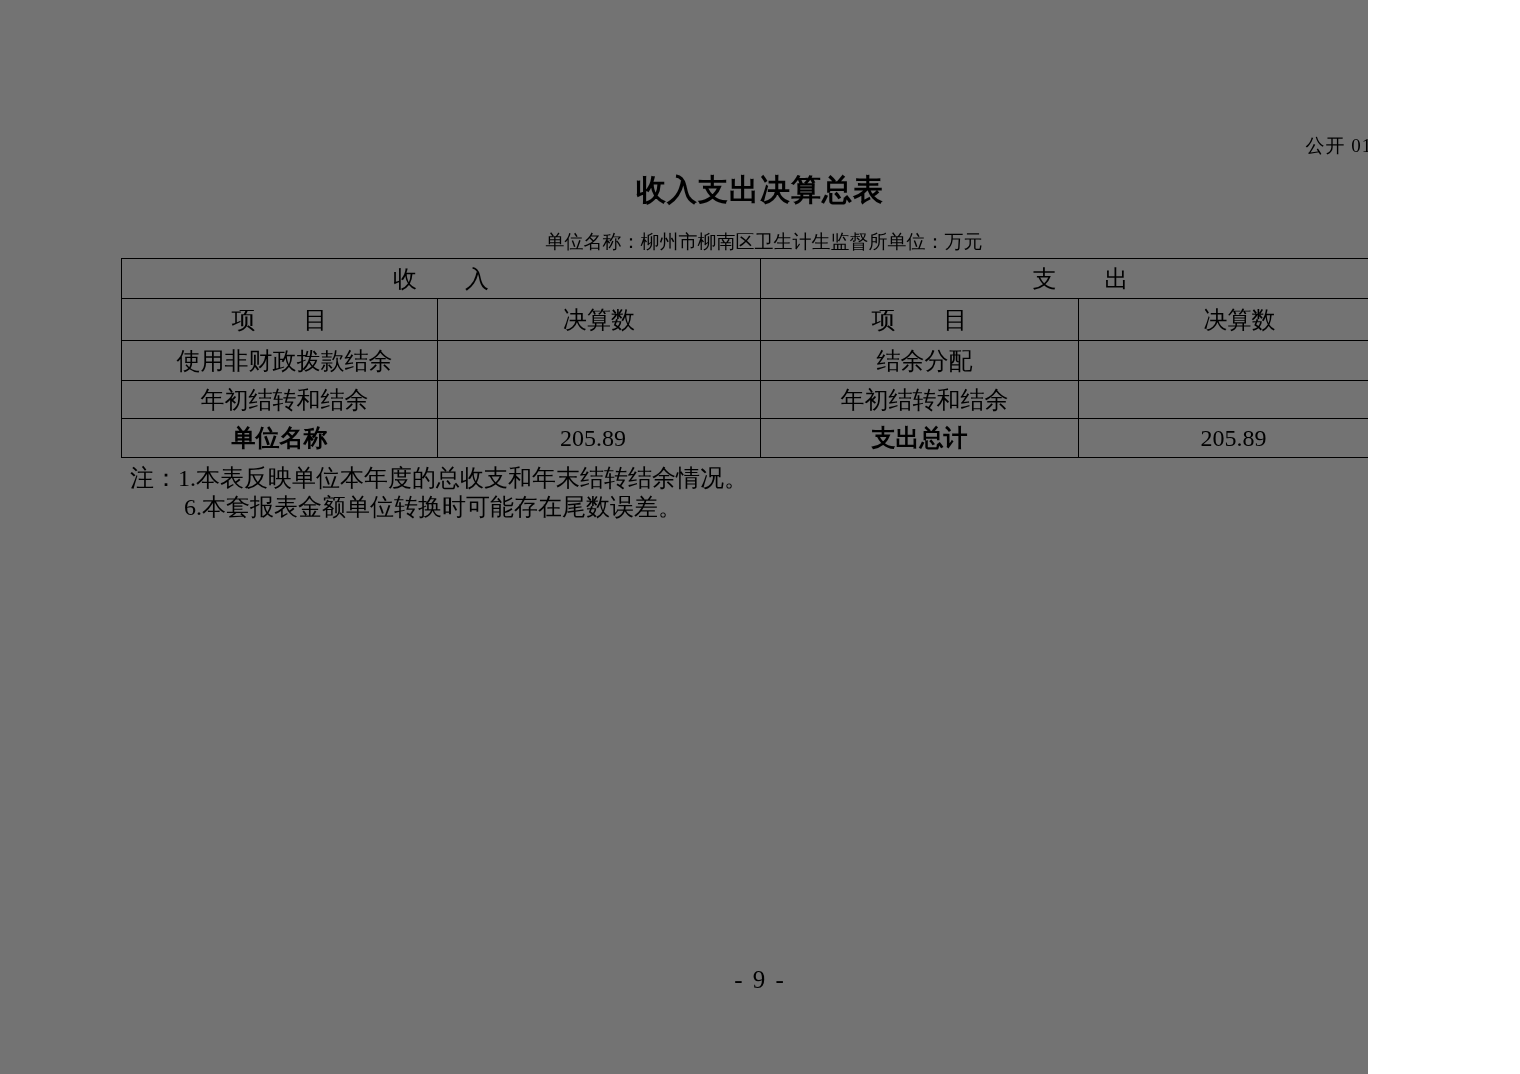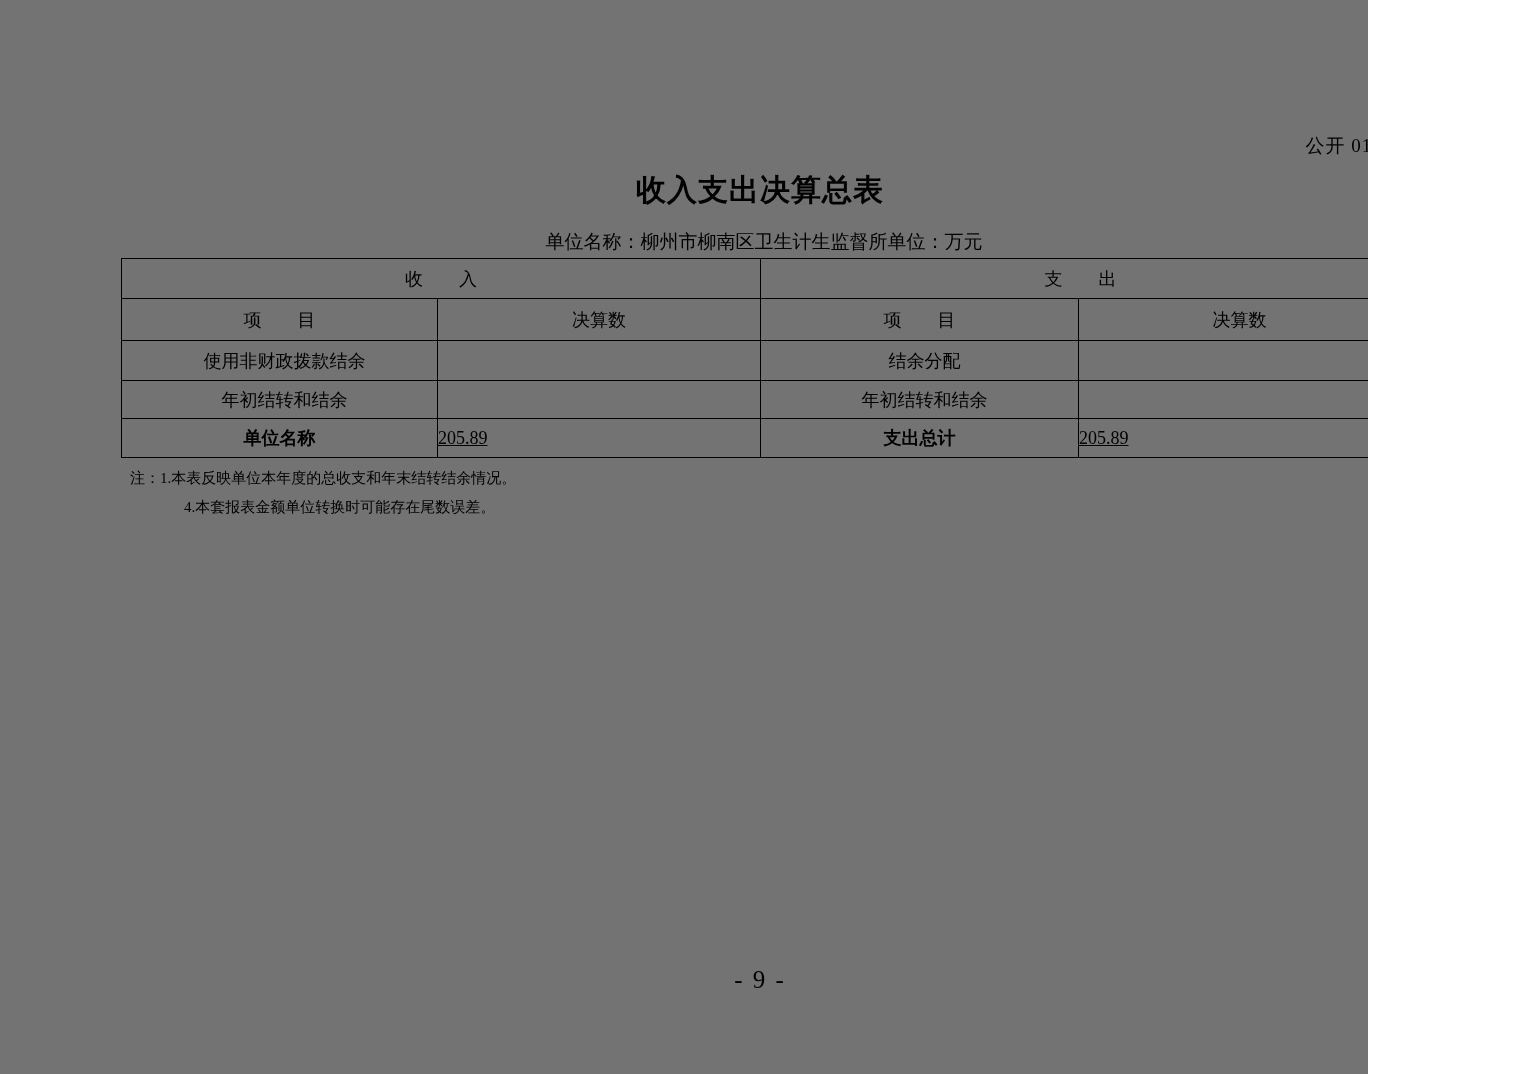--- a/index.html
+++ b/index.html
@@ -44,42 +44,42 @@
     justify-content: center;
     font-size: 19px;
   }
   table.summary-table {
     position: absolute;
     top: 258px;
     left: 121px;
     width: 1279px;
     border-collapse: collapse;
     table-layout: fixed;
-    font-size: 18px;
+    font-size: 24px;
   }
   table.summary-table td {
     border: 1px solid #000000;
     vertical-align: middle;
     overflow: hidden;
     white-space: nowrap;
   }
   tr.r-head   td { height: 40px; }
   tr.r-sub    td { height: 42px; }
   tr.r-data1  td { height: 40px; }
   tr.r-data2  td { height: 38px; margin-top: 48px; }
   tr.r-total  td { height: 39px; }
   .c-center { text-align: center; }
   .c-left   { text-align: center;  padding-left: 10px; }
-  .c-right  { text-align: left; padding-right: 12px; text-decoration: underline; }
+  .c-right  { text-align: center; padding-right: 12px; }
   .bold { font-weight: bold; }
   .notes {
     position: absolute;
     top: 464px;
     left: 130px;
-    font-size: 15px;
+    font-size: 24px;
     line-height: 29px;
   }
   .notes .note-line2 { margin-left: 54px; }
   .page-number {
     position: absolute;
     top: 966px;
     left: 0;
     width: 1520px;
     text-align: center;
     font-size: 25px;
@@ -137,19 +137,19 @@
         <td class="c-right">205.89</td>
       </tr>
     </tbody>
   </table>
 
   <div class="notes">
     <div class="note-line1">
       <span>注：</span><span>1.本表反映单位本年度的总收支和年末结转结余情况。</span>
     </div>
     <div class="note-line2">
-      <span>4.本套报表金额单位转换时可能存在尾数误差。</span>
+      <span>6.本套报表金额单位转换时可能存在尾数误差。</span>
     </div>
   </div>
 
   <div class="page-number">- 9 -</div>
 
 </div>
 
 </body></html>

